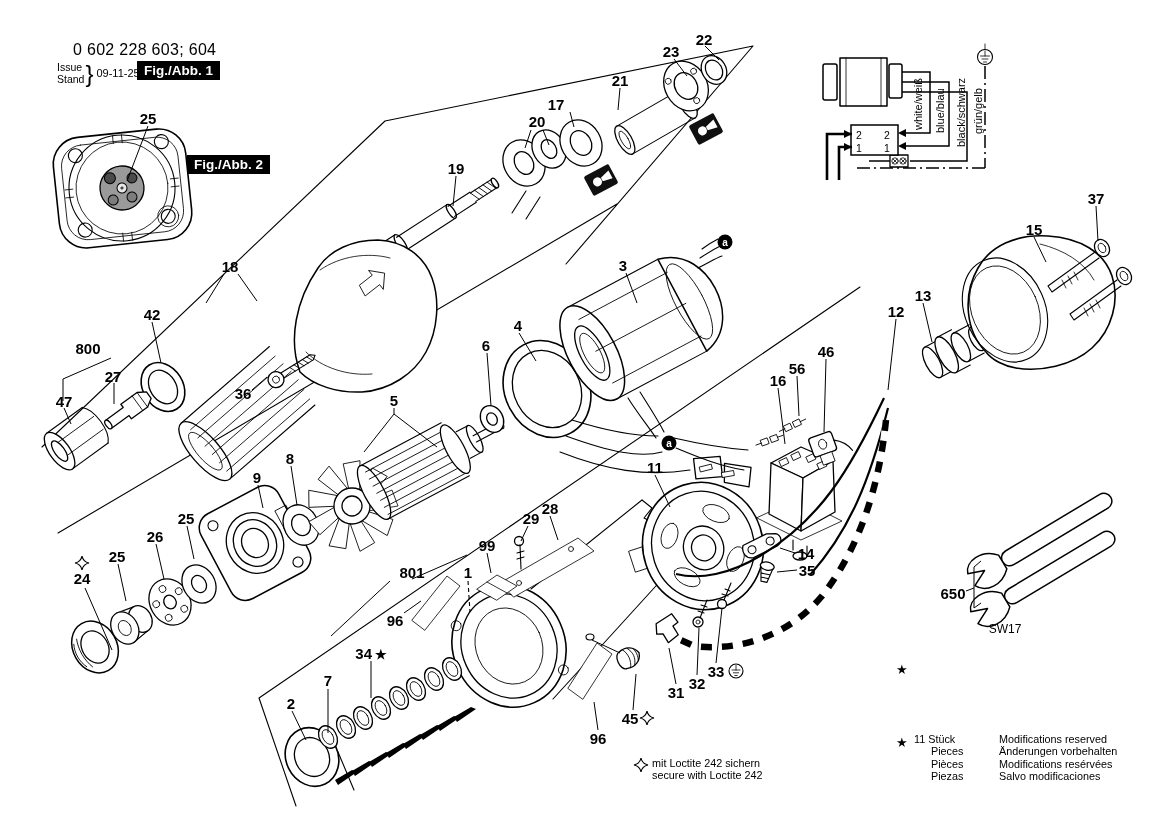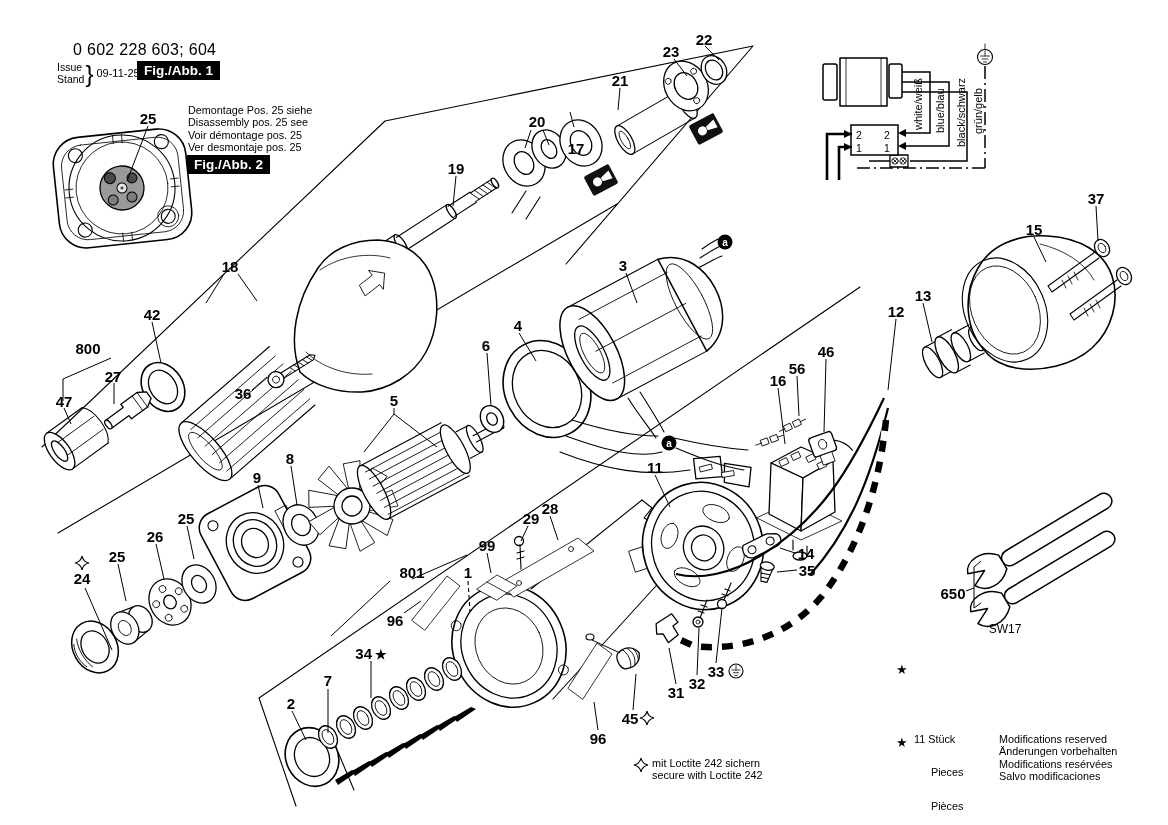--- a/index.html
+++ b/index.html
@@ -13,21 +13,21 @@
   .callout .suf{font-size:13px;margin-left:3px;}
   .marker-a{position:absolute;transform:translate(-50%,-50%);width:15px;height:15px;border-radius:50%;
             background:#000;color:#fff;font-size:10px;font-weight:bold;text-align:center;line-height:15px;}
   .pn{font-size:16px;letter-spacing:.3px;}
   .issue{display:flex;align-items:center;font-size:10.5px;line-height:11.5px;}
   .issue .brace{font-size:24px;font-weight:300;margin:0 3px 0 1px;}
   .issue .date{font-size:11px;}
   .figbox{background:#000;color:#fff;font-weight:bold;font-size:13.5px;padding:2px 7px;display:inline-block;}
   .note{font-size:10.8px;line-height:12.3px;white-space:nowrap;}
   .legend-star{font-size:13px;}
-  .ind{padding-left:17px;margin-top:21px;}
+  .ind{padding-left:17px;}
   svg text{font-family:"Liberation Sans",sans-serif;}
   .p{fill:#fff;stroke:#000;stroke-width:1.3;stroke-linejoin:round;stroke-linecap:round;}
   .ln{fill:none;stroke:#000;stroke-width:1.1;stroke-linejoin:round;stroke-linecap:round;}
   .thin{stroke-width:.8;}
   .sw15{stroke-width:1.5;} .sw16{stroke-width:1.6;}
   .leader{fill:none;stroke:#000;stroke-width:1;}
   .dash2{fill:none;stroke:#000;stroke-width:1.1;stroke-dasharray:4 3;}
   .dashdot{fill:none;stroke:#000;stroke-width:1.5;stroke-dasharray:13 4 2 4;}
   .wire{fill:none;stroke:#000;stroke-width:1.5;}
   .thick{fill:none;stroke:#000;stroke-width:2.6;}
@@ -516,26 +516,20 @@
     <div>
       <div>Issue</div>
       <div>Stand</div>
     </div>
     <span class="brace">}</span>
     <span class="date">09-11-25</span>
   </div>
 
   <div class="abs figbox" style="left:137px;top:61px;">Fig./Abb. 1</div>
 
-  <div class="abs note" style="left:188px;top:104px;">
-    <div>Demontage Pos. 25 siehe</div>
-    <div>Disassembly pos. 25 see</div>
-    <div>Voir démontage pos. 25</div>
-    <div>Ver desmontaje pos. 25</div>
-  </div>
 
   <div class="abs figbox" style="left:187px;top:155px;">Fig./Abb. 2</div>
 
   <div class="abs legend-star" style="left:896px;top:662px;">★</div>
 
   <div class="abs legend-star" style="left:896px;top:735px;">★</div>
   <div class="abs note" style="left:914px;top:733px;">
     <div><span>11</span>&nbsp;<span>Stück</span></div>
     <div class="ind">Pieces</div>
     <div class="ind">Pièces</div>
@@ -551,21 +545,21 @@
   <div class="abs note" style="left:652px;top:757px;">
     <div>mit Loctite 242 sichern</div>
     <div>secure with Loctite 242</div>
   </div>
 
   <div id="callouts" class="abs" style="left:0;top:0;width:100%;height:100%;">
       <div class="callout" style="left: 148px; top: 118px;">25</div>
       <div class="callout" style="left: 671px; top: 51px;">23</div>
       <div class="callout" style="left: 704px; top: 39px;">22</div>
       <div class="callout" style="left: 620px; top: 80px;">21</div>
-      <div class="callout" style="left: 576px; top: 104px; margin-top: 44px;">17</div>
+      <div class="callout" style="left: 556px; top: 104px;">17</div>
       <div class="callout" style="left: 537px; top: 121px;">20</div>
       <div class="callout" style="left: 456px; top: 168px;">19</div>
       <div class="callout" style="left: 230px; top: 266px; text-align: right;">18</div>
       <div class="callout" style="left: 152px; top: 314px;">42</div>
       <div class="callout" style="left: 88px; top: 348px;">800</div>
       <div class="callout" style="left: 113px; top: 376px;">27</div>
       <div class="callout" style="left: 64px; top: 401px;">47</div>
       <div class="callout" style="left: 243px; top: 393px;">36</div>
       <div class="callout" style="left: 394px; top: 400px;">5</div>
       <div class="callout" style="left: 486px; top: 345px;">6</div>

